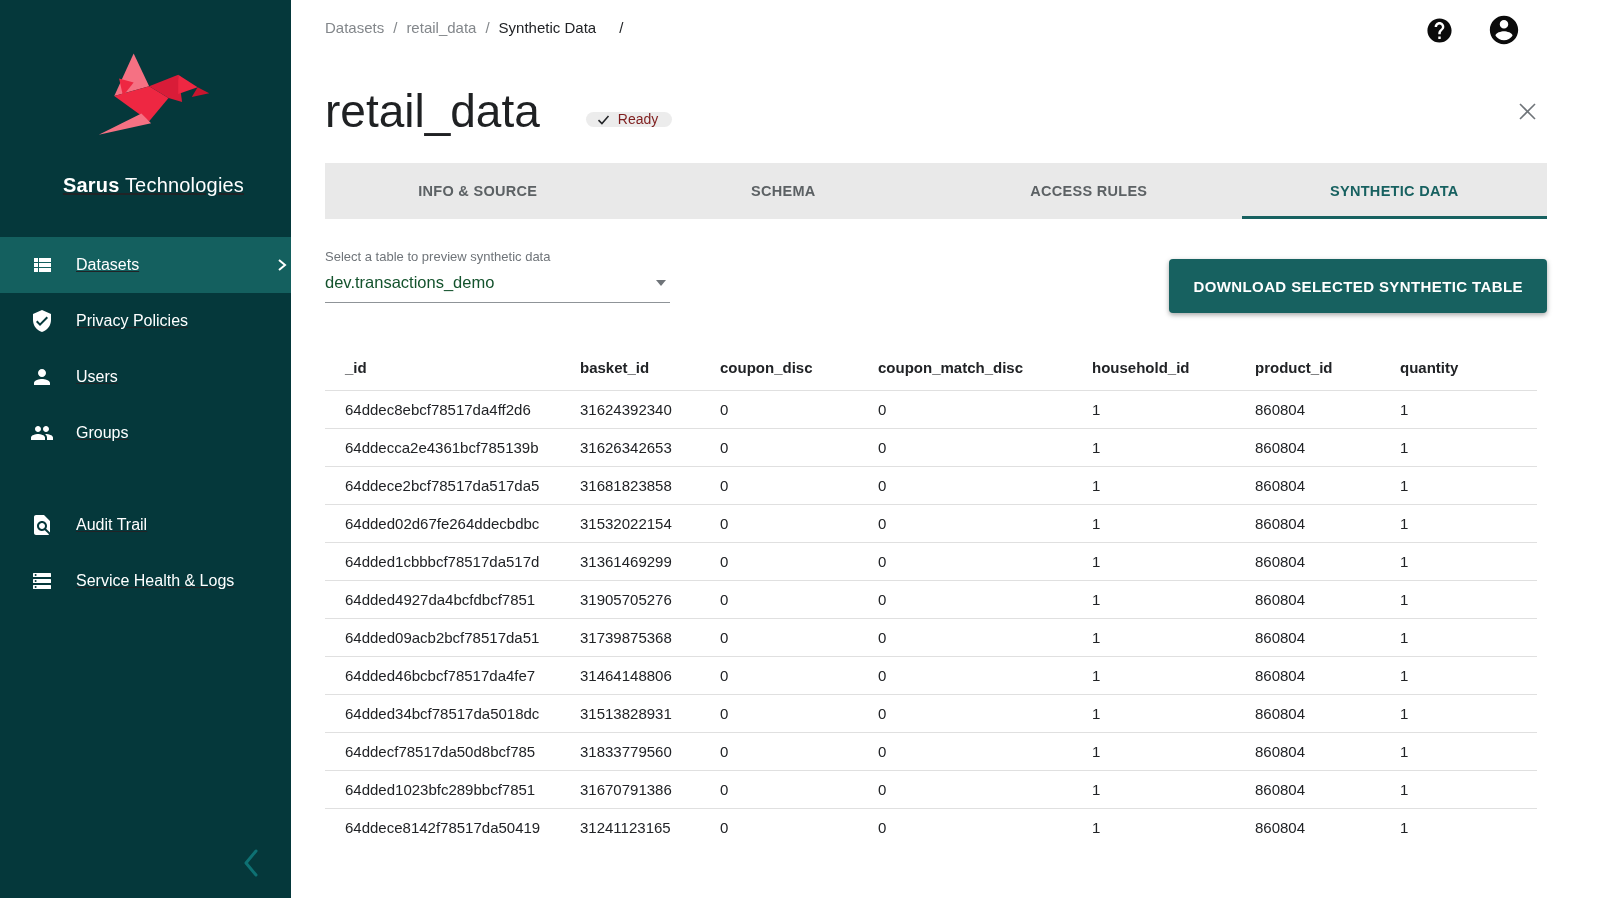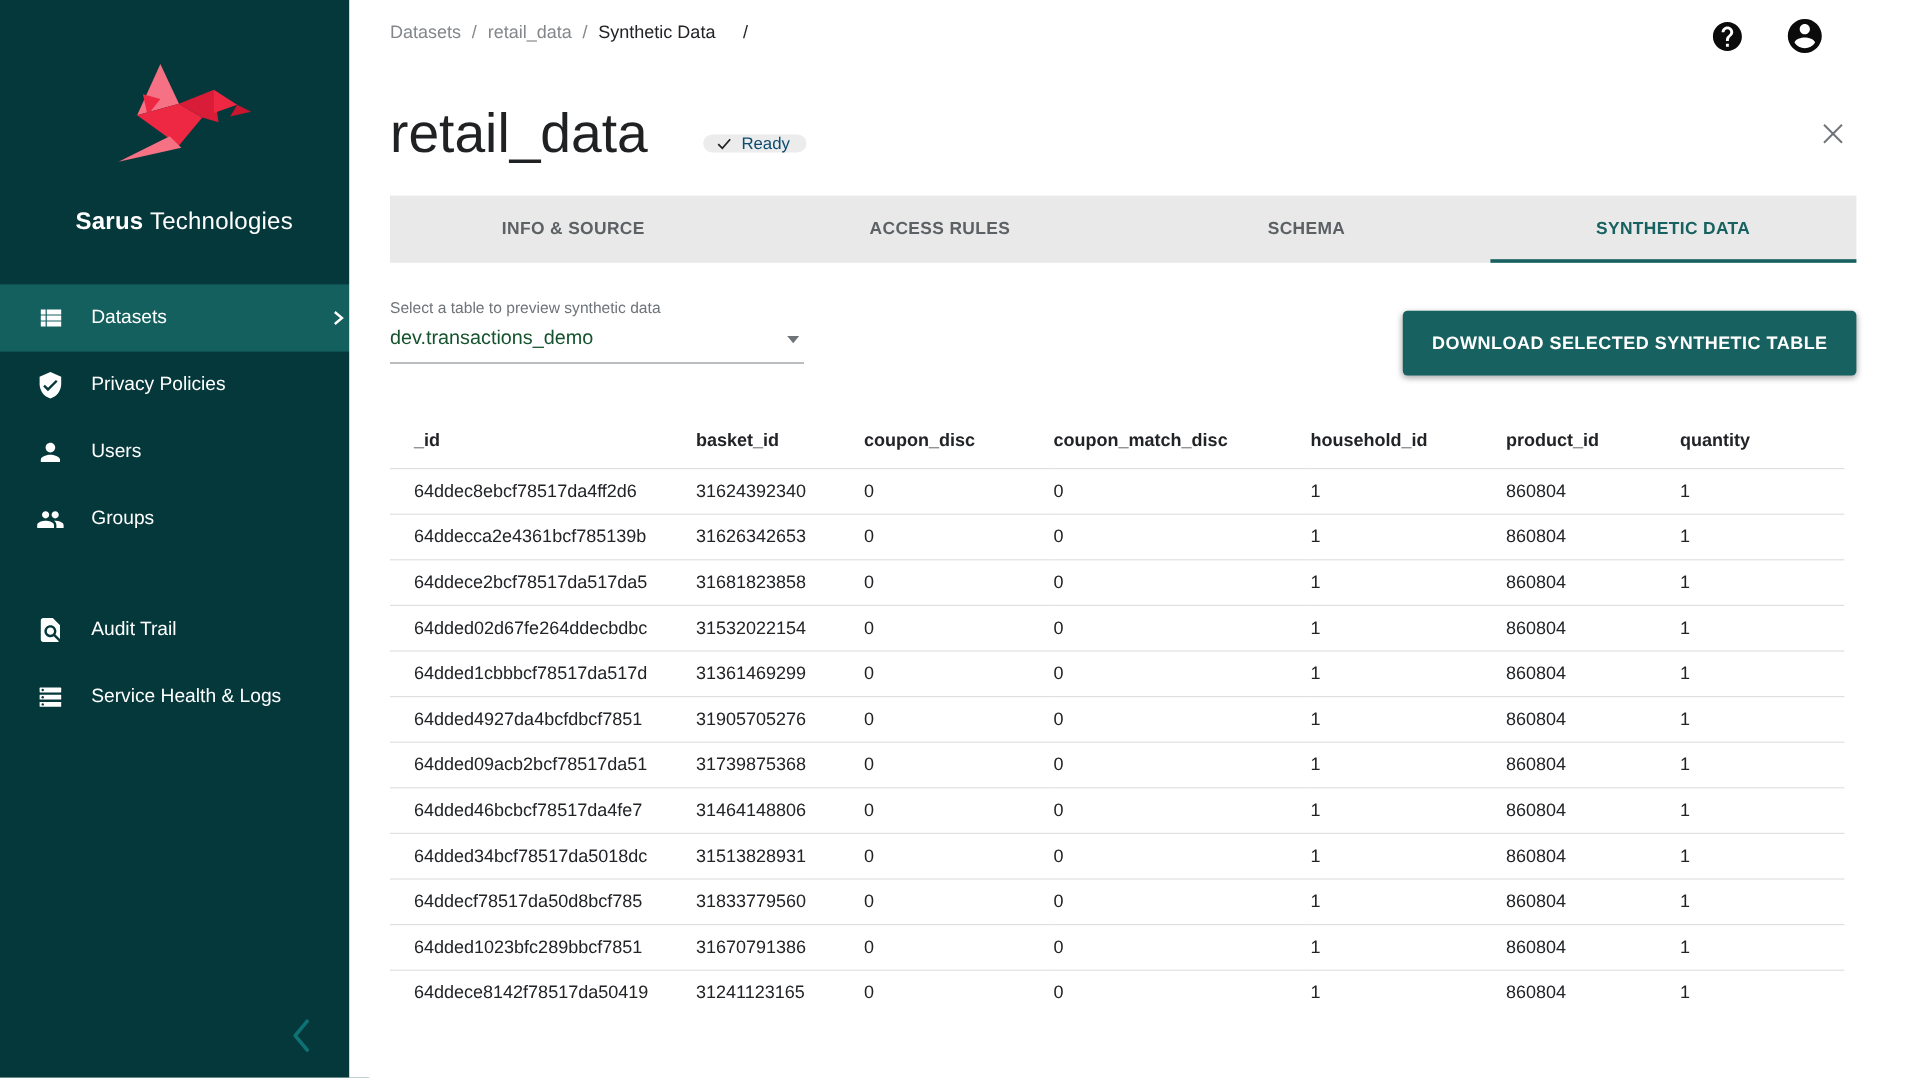--- a/index.html
+++ b/index.html
@@ -1,21 +1,21 @@
 <!DOCTYPE html>
 <html><head>
 <meta charset="utf-8">
 <style>
   * { margin:0; padding:0; box-sizing:border-box; }
   html,body { width:1600px; height:898px; overflow:hidden; background:#fff;
               font-family:"Liberation Sans", sans-serif; color:#212326; }
 
   
   .sidebar { position:absolute; left:0; top:0; width:308px; height:898px;
-             background:#05383b; border-right:1px solid #cfd4d4; }
+             background:#05383b; border-right:1px solid #cfd4d4;text-decoration:underline; }
   .brand { padding-top:48px; text-align:center; }
   .brand svg { display:block; margin:0 auto; }
   .brand-name { margin-top:26px; color:#fff; font-size:20px; letter-spacing:0.2px; }
   .brand-name b { font-weight:bold; }
   .nav { margin-top:40px; }
   .nav-item { position:relative; height:56px; display:flex; align-items:center;
               padding-left:30px; cursor:pointer; }
   .nav-item.active { background:#14605f; }
   .nav-item .nav-icon { width:24px; height:24px; margin-right:22px; flex:0 0 24px; }
   .nav-item .nav-label { color:#fff; font-size:16px; white-space:nowrap; }
@@ -34,21 +34,21 @@
   .breadcrumb .crumb.current { color:#212326; }
   .breadcrumb .sep { color:#83878b; }
   .breadcrumb .sep.dark { color:#212326; }
   .topbar-icons { position:absolute; right:26px; top:13px; display:flex; gap:33px; align-items:center; }
   .icon-btn { cursor:pointer; display:flex; align-items:center; justify-content:center; }
 
   .title-row { margin-top:38px; display:flex; align-items:center; position:relative; }
   .page-title { font-size:46px; font-weight:300; color:#1f2123; letter-spacing:0px; }
   .status-badge { margin-left:46px; margin-top:16px; background:#ececec; border-radius:15px;
                   height:15px; display:flex; align-items:center; padding:0 14px 0 10px;
-                  font-size:14px; color:#0c4a6e; gap:7px; }
+                  font-size:14px; color:#7f1d1d; gap:7px; }
   .close-btn { position:absolute; right:10px; top:18px; cursor:pointer; }
 
   .tabbar { margin-top:25px; height:56px; background:#e9e9e9; display:flex; }
   .tab { flex:1; display:flex; align-items:center; justify-content:center; position:relative;
          font-size:14.5px; font-weight:bold; letter-spacing:0.3px; color:#5c6164; cursor:pointer; }
   .tab.active { color:#176160; }
   .tab.active::after { content:""; position:absolute; left:0; right:0; bottom:0; height:3px; background:#176160; }
 
   .toolbar { margin-top:30px; position:relative; height:58px; }
   .select-label { font-size:13px; color:#6f7479; }
@@ -178,22 +178,22 @@
     <span class="close-btn">
       <svg width="19" height="19" viewBox="0 0 19 19">
           <line x1="2" y1="2" x2="17" y2="17" stroke="#6f7479" stroke-width="1.6"></line>
           <line x1="17" y1="2" x2="2" y2="17" stroke="#6f7479" stroke-width="1.6"></line>
         </svg>
     </span>
   </div>
 
   <div class="tabbar">
     <div class="tab">INFO &amp; SOURCE</div>
+    <div class="tab">SCHEMA</div>
     <div class="tab">ACCESS RULES</div>
-    <div class="tab">SCHEMA</div>
     <div class="tab active">SYNTHETIC DATA</div>
   </div>
 
   <div class="toolbar">
     <div class="select-label">Select a table to preview synthetic data</div>
     <div class="select-box">
       <span class="select-value">dev.transactions_demo</span>
       <span class="select-arrow"></span>
     </div>
     <button class="download-btn">DOWNLOAD SELECTED SYNTHETIC TABLE</button>

